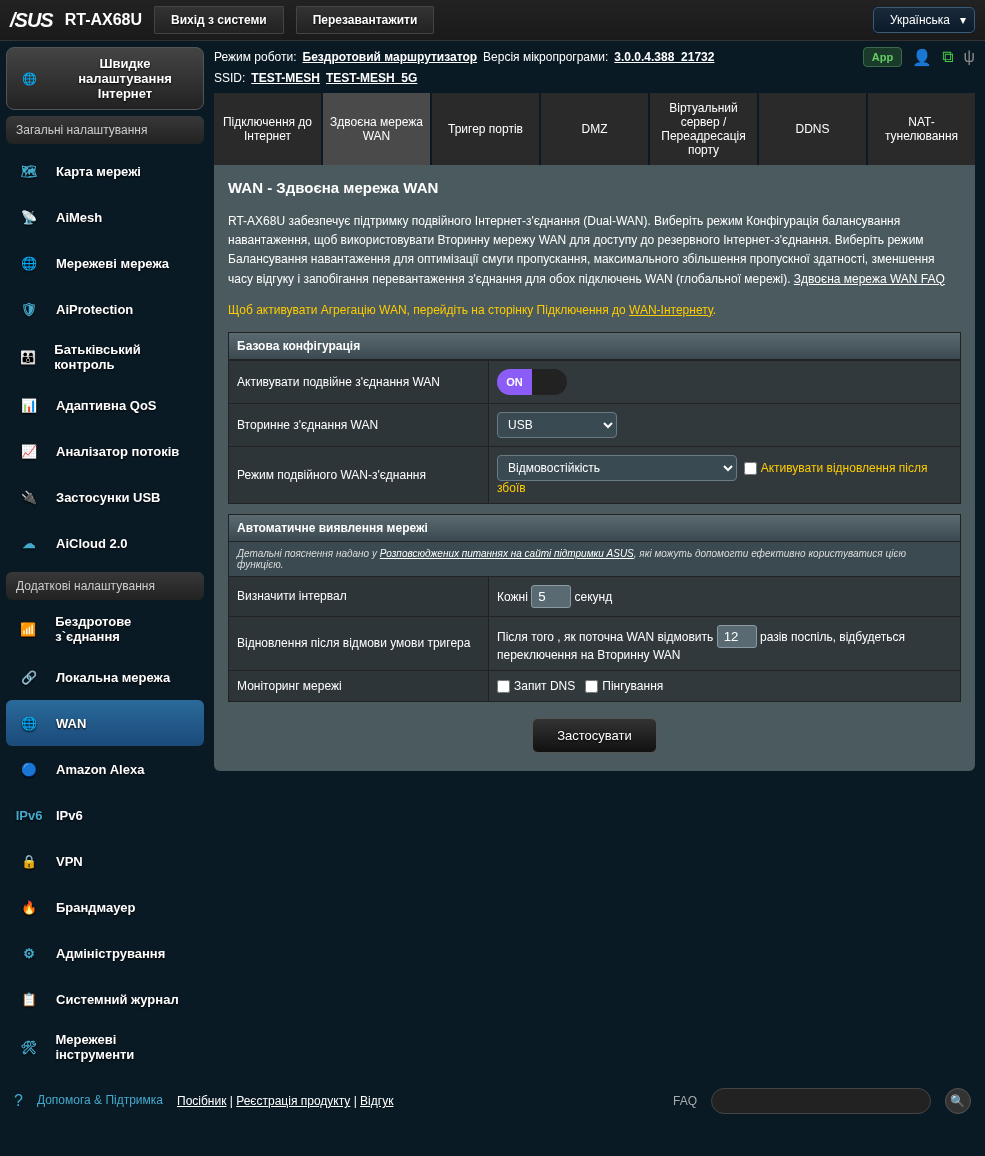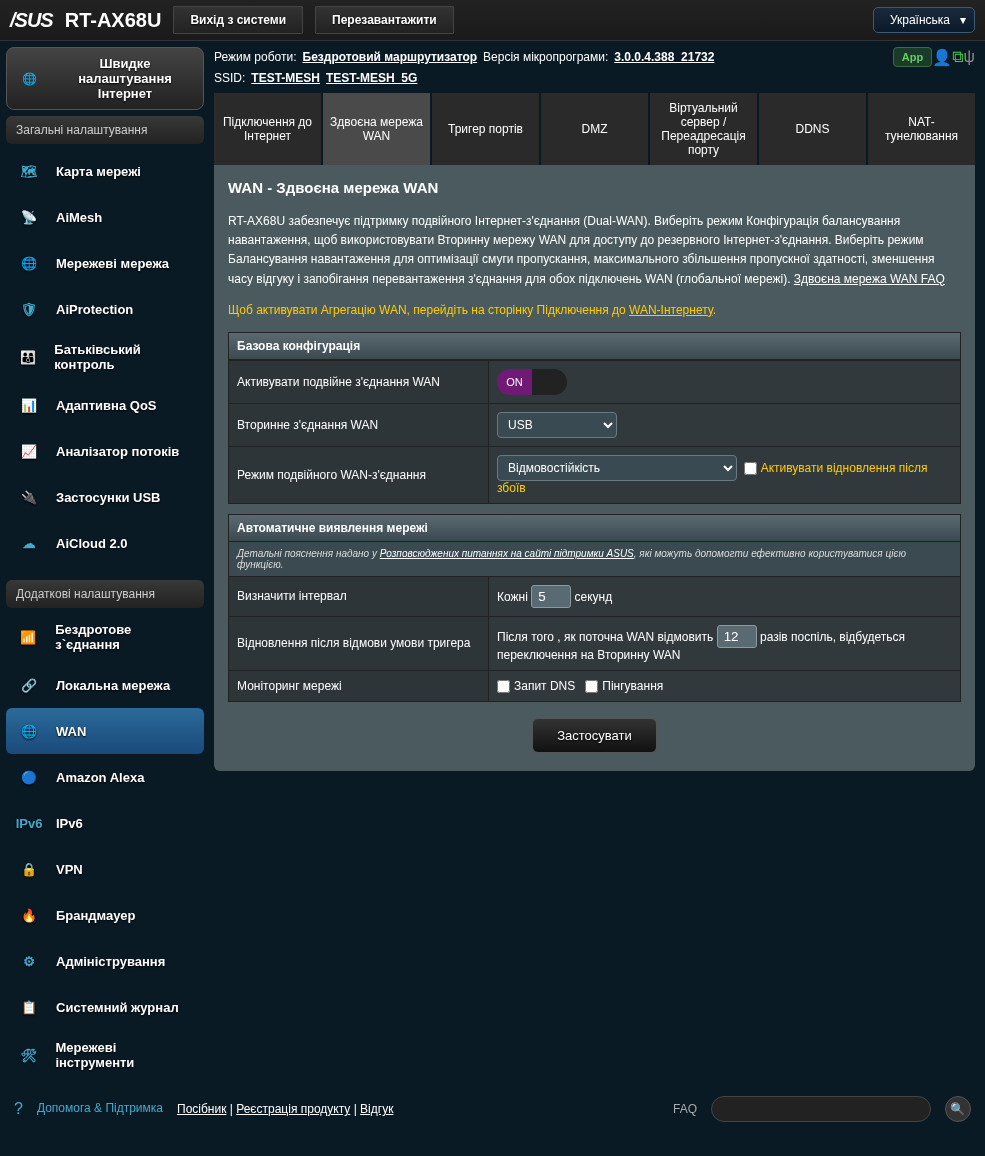--- a/index.html
+++ b/index.html
@@ -1,53 +1,53 @@
 <!DOCTYPE html>
 <html><head>
 <meta charset="utf-8">
 <style>
 * { margin:0; padding:0; box-sizing:border-box; }
 body { font-family: Arial, sans-serif; font-size:12px; background:#0a1a25; color:#fff; width:985px; }
 .topbar { display:flex; align-items:center; padding:6px 10px; background:linear-gradient(to bottom,#222,#1a1a1a); border-bottom:1px solid #333; gap:12px; }
 .logo { font-style:italic; font-weight:bold; font-size:20px; letter-spacing:-1px; }
-.model { font-weight:bold; font-size:20px; }
+.model { font-weight:bold; font-size:16px; }
 .btn-top { background:linear-gradient(to bottom,#333,#222); border:1px solid #444; border-radius:1px; padding:6px 16px; color:#fff; font-weight:bold; font-size:12px; text-shadow:0 1px 2px #000; cursor:pointer; }
 .lang { margin-left:auto; background:linear-gradient(to bottom,#1a2a3a,#0a1a2a); border:1px solid #3a5a7a; border-radius:5px; padding:5px 24px 5px 16px; color:#fff; position:relative; cursor:pointer; }
 .lang::after { content:"▾"; position:absolute; right:8px; }
 .layout { display:flex; }
 .sidebar { width:210px; padding:6px; }
 .qis-box { background:linear-gradient(to bottom,#444,#222); border:1px solid #555; border-radius:8px; padding:8px; display:flex; align-items:center; gap:10px; margin-bottom:6px; cursor:pointer; text-align:center; }
 .qis-box span:last-child { font-weight:bold; font-size:13px; text-shadow:0 1px 2px #000; flex:1; }
 .sec-hdr { background:linear-gradient(to bottom,#383838,#222); border-radius:6px; padding:7px 10px; font-size:12px; color:#ccc; margin-bottom:4px; }
 .nav-item { display:flex; align-items:center; gap:12px; padding:10px 8px; border-radius:6px; cursor:pointer; font-weight:bold; font-size:13px; text-shadow:0 1px 2px #000; }
 .nav-item.sel { background:linear-gradient(to bottom,#2a6a9a,#1a4a7a); }
 .icn { width:30px; height:26px; display:flex; align-items:center; justify-content:center; color:#4ac; }
 .main { flex:1; padding:6px 10px 0 4px; }
 .info-row { font-size:12px; color:#fff; margin-bottom:4px; display:flex; align-items:center; gap:6px; flex-wrap:wrap; }
 .info-row a { color:#fff; text-decoration:underline; font-weight:bold; }
-.status-icons { margin-left:auto; display:flex; align-items:center; }
+.status-icons { margin-left:auto; display:flex; gap:10px; align-items:center; }
 .app-badge { background:#1a3a2a; border:1px solid #3a6a4a; border-radius:4px; padding:3px 8px; color:#6c6; font-weight:bold; font-size:11px; }
 .sicon { color:#4c4; font-size:16px; }
 .tabs { display:flex; gap:2px; margin-top:8px; }
 .tab { flex:1; background:#2a2a2a; padding:8px 6px; text-align:center; font-size:12px; cursor:pointer; display:flex; align-items:center; justify-content:center; min-height:42px; }
 .tab.sel { background:#4a4a4a; }
 .content { background:#4a5a5e; border-radius:0 0 6px 6px; padding:14px; margin-top:0; }
 .page-title { font-size:15px; color:#fff; font-weight:bold; margin-bottom:16px; }
 .desc { font-size:12px; color:#fff; line-height:1.6; margin-bottom:12px; }
 .desc a { color:#fff; text-decoration:underline; }
 .notice { color:#fc0; }
 .notice a { color:#fc0; }
 .sec-bar { background:linear-gradient(to bottom,#5a6a70,#3a4a50); padding:6px 8px; font-weight:bold; color:#fff; font-size:12px; border:1px solid #222; }
 .sec-sub { background:#3a4a50; padding:6px 8px; font-size:10px; font-style:italic; color:#ddd; border-left:1px solid #222; border-right:1px solid #222; }
 .sec-sub a { color:#fff; text-decoration:underline; }
 table.form { width:100%; border-collapse:collapse; }
 table.form td { border:1px solid #222; padding:8px; font-size:12px; background:#32393d; vertical-align:middle; }
 table.form td.lbl { width:260px; background:#2e3539; }
 .toggle { display:inline-flex; width:70px; height:26px; border-radius:14px; overflow:hidden; cursor:pointer; }
-.toggle .on { flex:1; background:#701a75; color:#fff; font-weight:normal; display:flex; align-items:center; justify-content:center; font-size:11px; }
+.toggle .on { flex:1; background:#8b5cf6; color:#fff; font-weight:bold; display:flex; align-items:center; justify-content:center; font-size:11px; }
 .toggle .off { flex:1; background:#222; }
 .sel-inp { background:#3a4a52; border:1px solid #6a7a82; border-radius:4px; padding:4px 6px; color:#fff; font-size:12px; }
 .sel-inp.wide { width:120px; }
 .sel-inp.xwide { width:240px; }
 .num-inp { background:#5a6a72; border:1px solid #8a9aa2; border-radius:3px; padding:3px 6px; color:#fff; width:40px; text-align:left; }
 .chk { accent-color:#4a8; margin-right:4px; vertical-align:middle; }
 .chk-lbl { color:#fc0; }
 .apply-btn { display:block; margin:16px auto 4px; background:linear-gradient(to bottom,#333,#111); border:1px solid #555; border-radius:6px; padding:9px 24px; color:#fff; font-weight:normal; font-size:13px; text-shadow:0 1px 2px #000; cursor:pointer; }
 .footer { display:flex; align-items:center; padding:10px 14px; gap:14px; font-size:12px; }
 .help-ic { color:#4ac; font-size:16px; }
@@ -106,21 +106,21 @@
         </div>
         <div class="nav-item">
           <span class="icn">🔌</span>
           <span>Застосунки USB</span>
         </div>
         <div class="nav-item">
           <span class="icn">☁</span>
           <span>AiCloud 2.0</span>
         </div>
       </div>
-    <div class="sec-hdr" style="margin-top:14px">Додаткові налаштування</div>
+    <div class="sec-hdr" style="margin-top:6px">Додаткові налаштування</div>
     <div id="nav-adv">
         <div class="nav-item">
           <span class="icn">📶</span>
           <span>Бездротове з`єднання</span>
         </div>
         <div class="nav-item">
           <span class="icn">🔗</span>
           <span>Локальна мережа</span>
         </div>
         <div class="nav-item sel">

